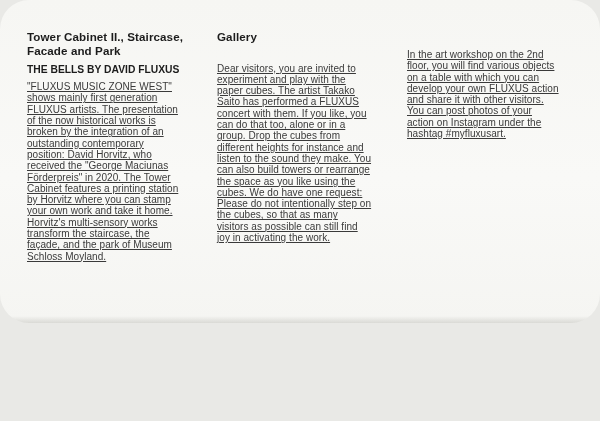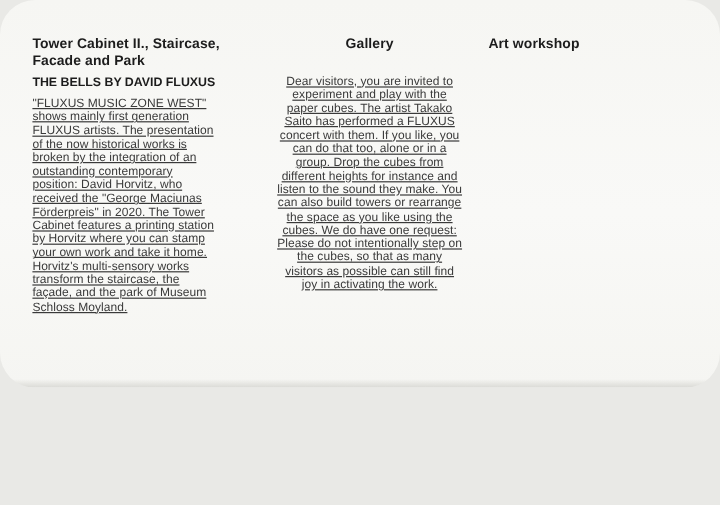--- a/index.html
+++ b/index.html
@@ -9,21 +9,21 @@
     font-family:"Liberation Sans",sans-serif;
     border-radius:29px;
   }
   .page::after{
     content:"";position:absolute;left:0;right:0;bottom:0;height:7px;
     background:linear-gradient(to bottom,rgba(110,110,100,0),rgba(110,110,100,0.20));
     pointer-events:none;
   }
   
   .col{position:absolute;top:30px;width:182px;}
-  .col-1{left:27px;} .col-2{left:217px;text-align:center;} .col-3{left:407px;}
+  .col-1{left:27px;} .col-2{left:217px;} .col-3{left:407px;}
   .title{
     margin:0;font-size:11.6px;line-height:13.6px;font-weight:700;
     color:#1c1c1c;white-space:pre;letter-spacing:.1px;
   }
   .subtitle{
     margin:7px 0 0 0;font-size:10.3px;line-height:11px;font-weight:700;
     color:#1c1c1c;white-space:pre;
   }
   .body{
     margin:6px 0 0 0;font-size:10px;line-height:11.3px;color:#3a3a3a;
@@ -110,21 +110,28 @@
 can also build towers or rearrange
 the space as you like using the
 cubes. We do have one request:
 Please do not intentionally step on
 the cubes, so that as many
 visitors as possible can still find
 joy in activating the work.</p>
   </section>
 
   <section class="col col-3">
-    <h2 class="title">Art workshop</h2>
+    <p class="body">In the art workshop on the 2nd
+floor, you will find various objects
+on a table with which you can
+develop your own FLUXUS action
+and share it with other visitors.
+You can post photos of your
+action on Instagram under the
+hashtag #myfluxusart.</p>
   </section>
 
   <span class="tiny-label" id="sponsors-label">Sponsors</span>
   <span class="rule" id="sponsors-rule"></span>
 
   <div class="ministry">Ministerium für
 Kultur und Wissenschaft
 des Landes Nordrhein-Westfalen</div>
 
   <svg class="nrw" width="17" height="21" viewBox="0 0 17 21">

